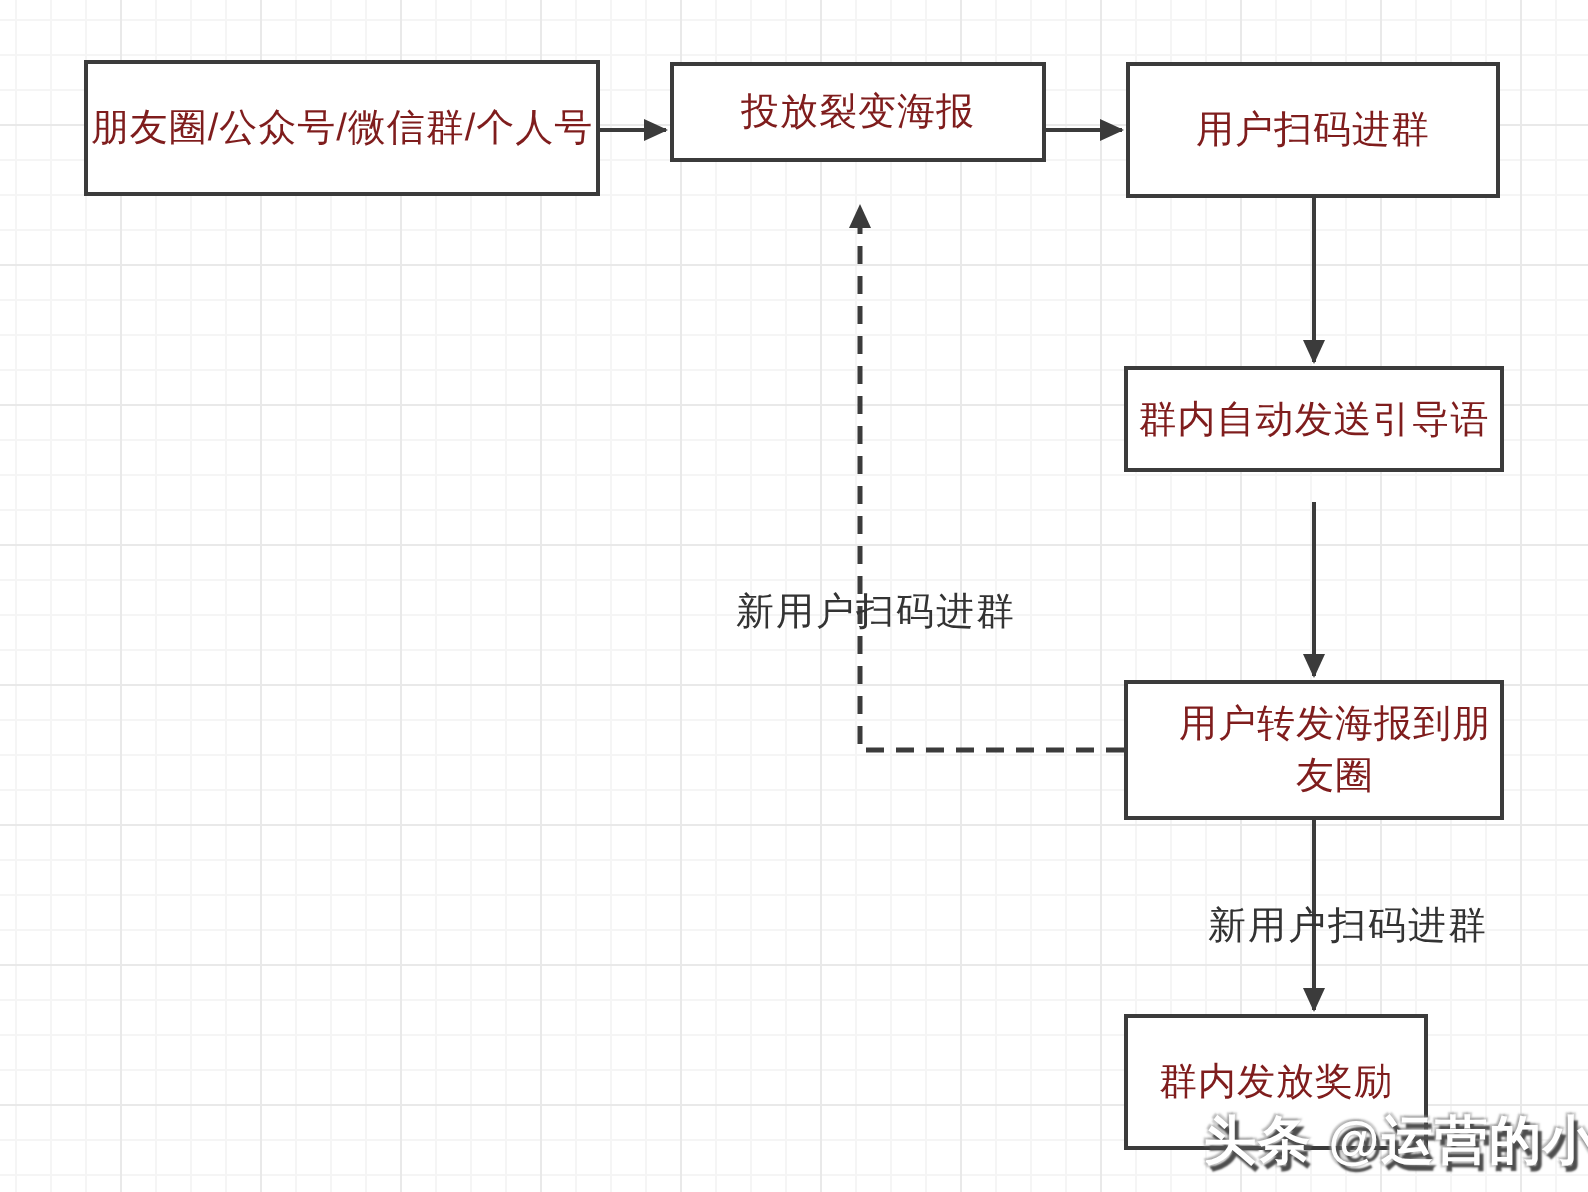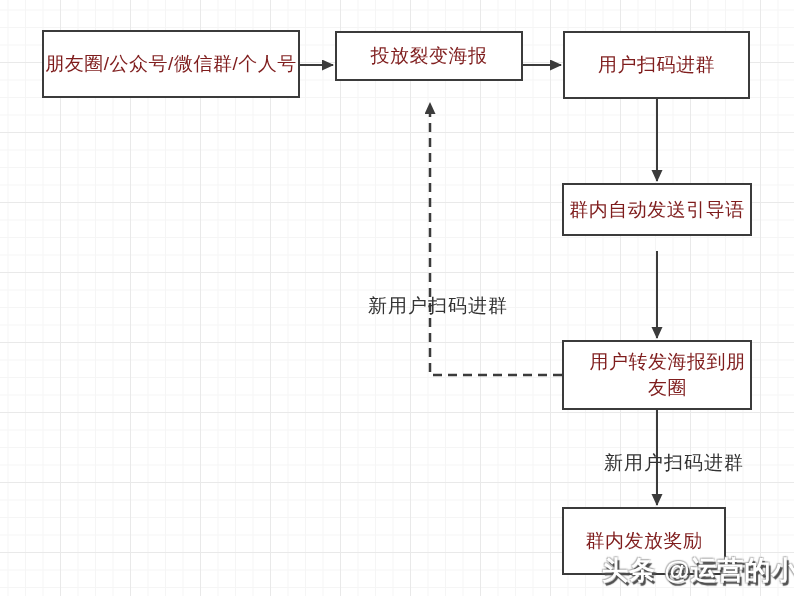--- a/index.html
+++ b/index.html
@@ -38,21 +38,21 @@
     font-size: 19px;
     color: #7f1d1d;
     letter-spacing: 0.5px;
     text-align: center;
   }
   .n-channels { left: 42px;  top: 30px;  width: 258px; height: 68px; }
   .n-poster   { left: 335px; top: 31px;  width: 188px; height: 50px; }
   .n-scan     { left: 563px; top: 31px;  width: 187px; height: 68px; }
   .n-guide    { left: 562px; top: 183px; width: 190px; height: 53px; }
   .n-forward  { left: 562px; top: 340px; width: 190px; height: 70px; padding-left: 21px; }
-  .n-reward   { left: 562px; top: 507px; width: 164px; height: 68px; }
+  .n-reward   { left: 562px; top: 507px; width: 152px; height: 68px; }
   .edge-label {
     position: absolute;
     font-size: 19px;
     color: #333333;
     letter-spacing: 1px;
     white-space: nowrap;
     text-align: center;
   }
   .lbl-new-user   { left: 368px; top: 293px; }
   .lbl-screenshot { left: 604px; top: 450px; }

